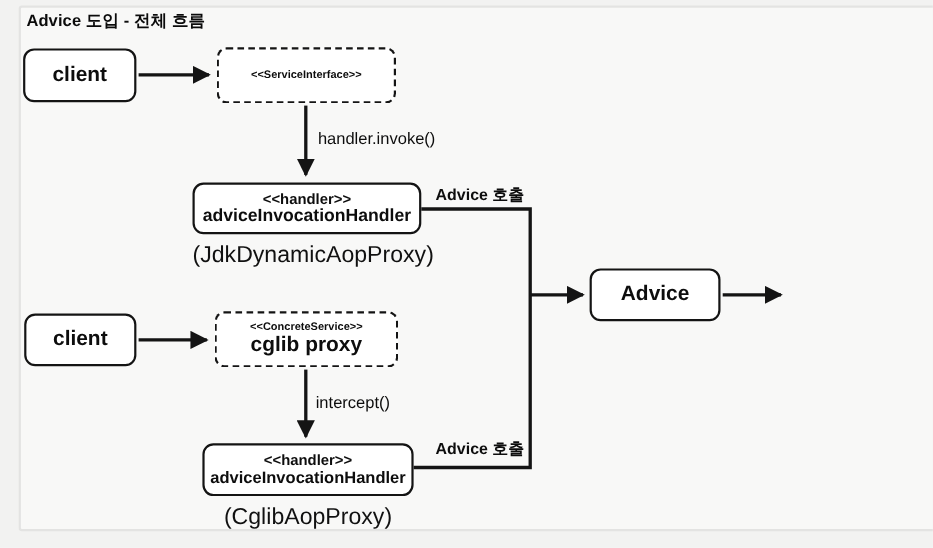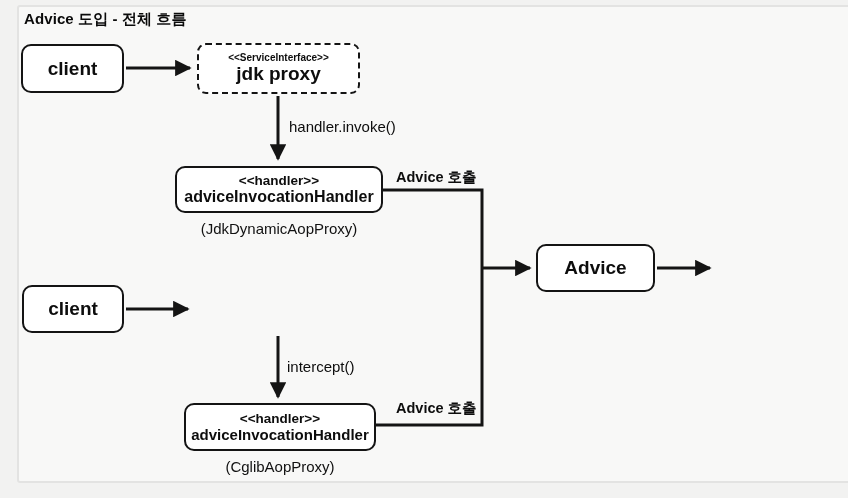--- a/index.html
+++ b/index.html
@@ -37,21 +37,21 @@
     line-height: 1.15;
   }
   .box.dashed { border-style: dashed; border-width: 2.5px; border-radius: 9px; }
   .stereotype { font-size: 10px; font-weight: bold; }
   .stereotype.md { font-size: 13.5px; text-align: right; }
   .node-label { font-size: 19px; font-weight: bold; }
   .node-label.sm { font-size: 16px; }
   .node-label.xs { font-size: 15px; }
   .caption {
     position: absolute; z-index: 2;
-    font-size: 15px; color: #111; text-align: center;
+    font-size: 21px; color: #111; text-align: center;
   }
   .edge-label {
     position: absolute; z-index: 2;
     font-size: 15px; color: #0d0d0d; white-space: nowrap;
   }
   .edge-label.bold { font-weight: 600; font-size: 14.5px; }
 </style>
 </head>
 <body>
 
@@ -82,21 +82,20 @@
   </svg>
 
   <div class="title">Advice 도입 - 전체 흐름</div>
 
   <div class="box" style="left:9px; top:44px; width:103px; height:49px;">
     <span class="node-label">client</span>
   </div>
 
   <div class="box dashed" style="left:185px; top:43px; width:163px; height:51px;">
     <span class="stereotype">&lt;&lt;ServiceInterface&gt;&gt;</span>
-    <span class="node-label">jdk proxy</span>
   </div>
 
   <div class="edge-label" style="left:277px; top:118px;">handler.invoke()</div>
 
   <div class="box" style="left:163px; top:166px; width:208px; height:47px;">
     <span class="stereotype md">&lt;&lt;handler&gt;&gt;</span>
     <span class="node-label sm">adviceInvocationHandler</span>
   </div>
 
   <div class="caption" style="left:163px; top:220px; width:208px;">(JdkDynamicAopProxy)</div>
@@ -105,20 +104,24 @@
 
   <div class="box" style="left:524px; top:244px; width:119px; height:48px;">
     <span class="node-label">Advice</span>
   </div>
 
 
   <div class="box" style="left:10px; top:285px; width:102px; height:48px;">
     <span class="node-label">client</span>
   </div>
 
+  <div class="box dashed" style="left:183px; top:283px; width:167px; height:51px;">
+    <span class="stereotype">&lt;&lt;ConcreteService&gt;&gt;</span>
+    <span class="node-label">cglib proxy</span>
+  </div>
 
   <div class="edge-label" style="left:275px; top:358px;">intercept()</div>
 
   <div class="box" style="left:172px; top:403px; width:192px; height:48px;">
     <span class="stereotype md">&lt;&lt;handler&gt;&gt;</span>
     <span class="node-label xs">adviceInvocationHandler</span>
   </div>
 
   <div class="caption" style="left:172px; top:458px; width:192px;">(CglibAopProxy)</div>
 

